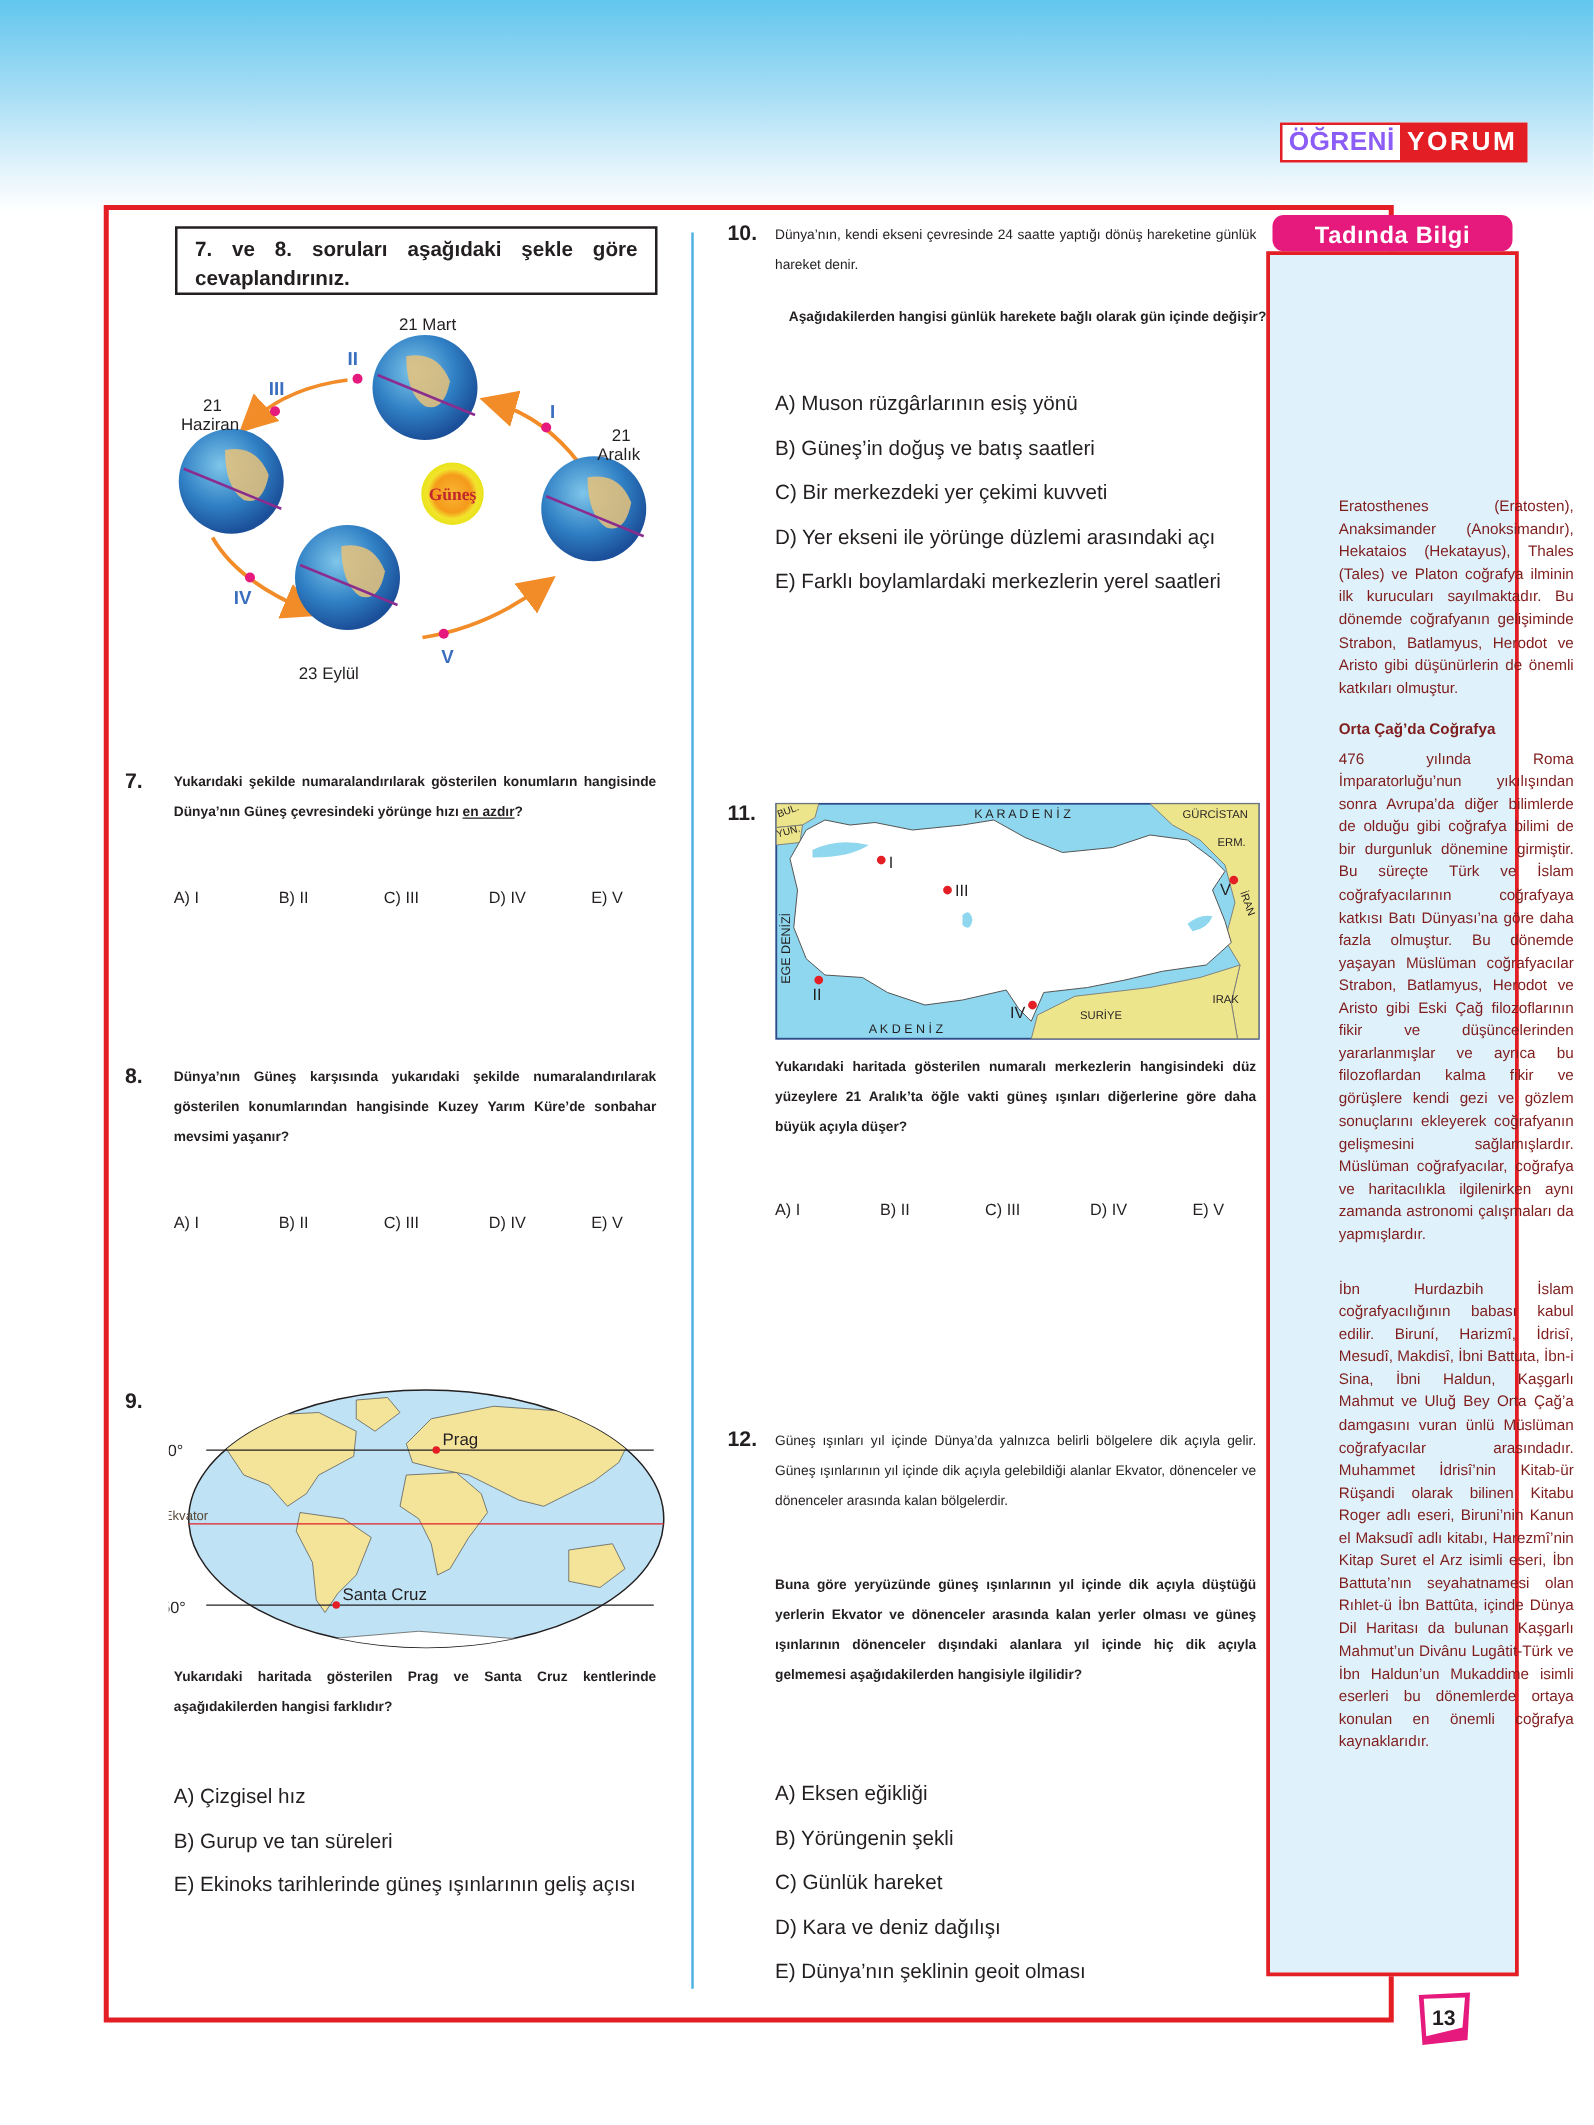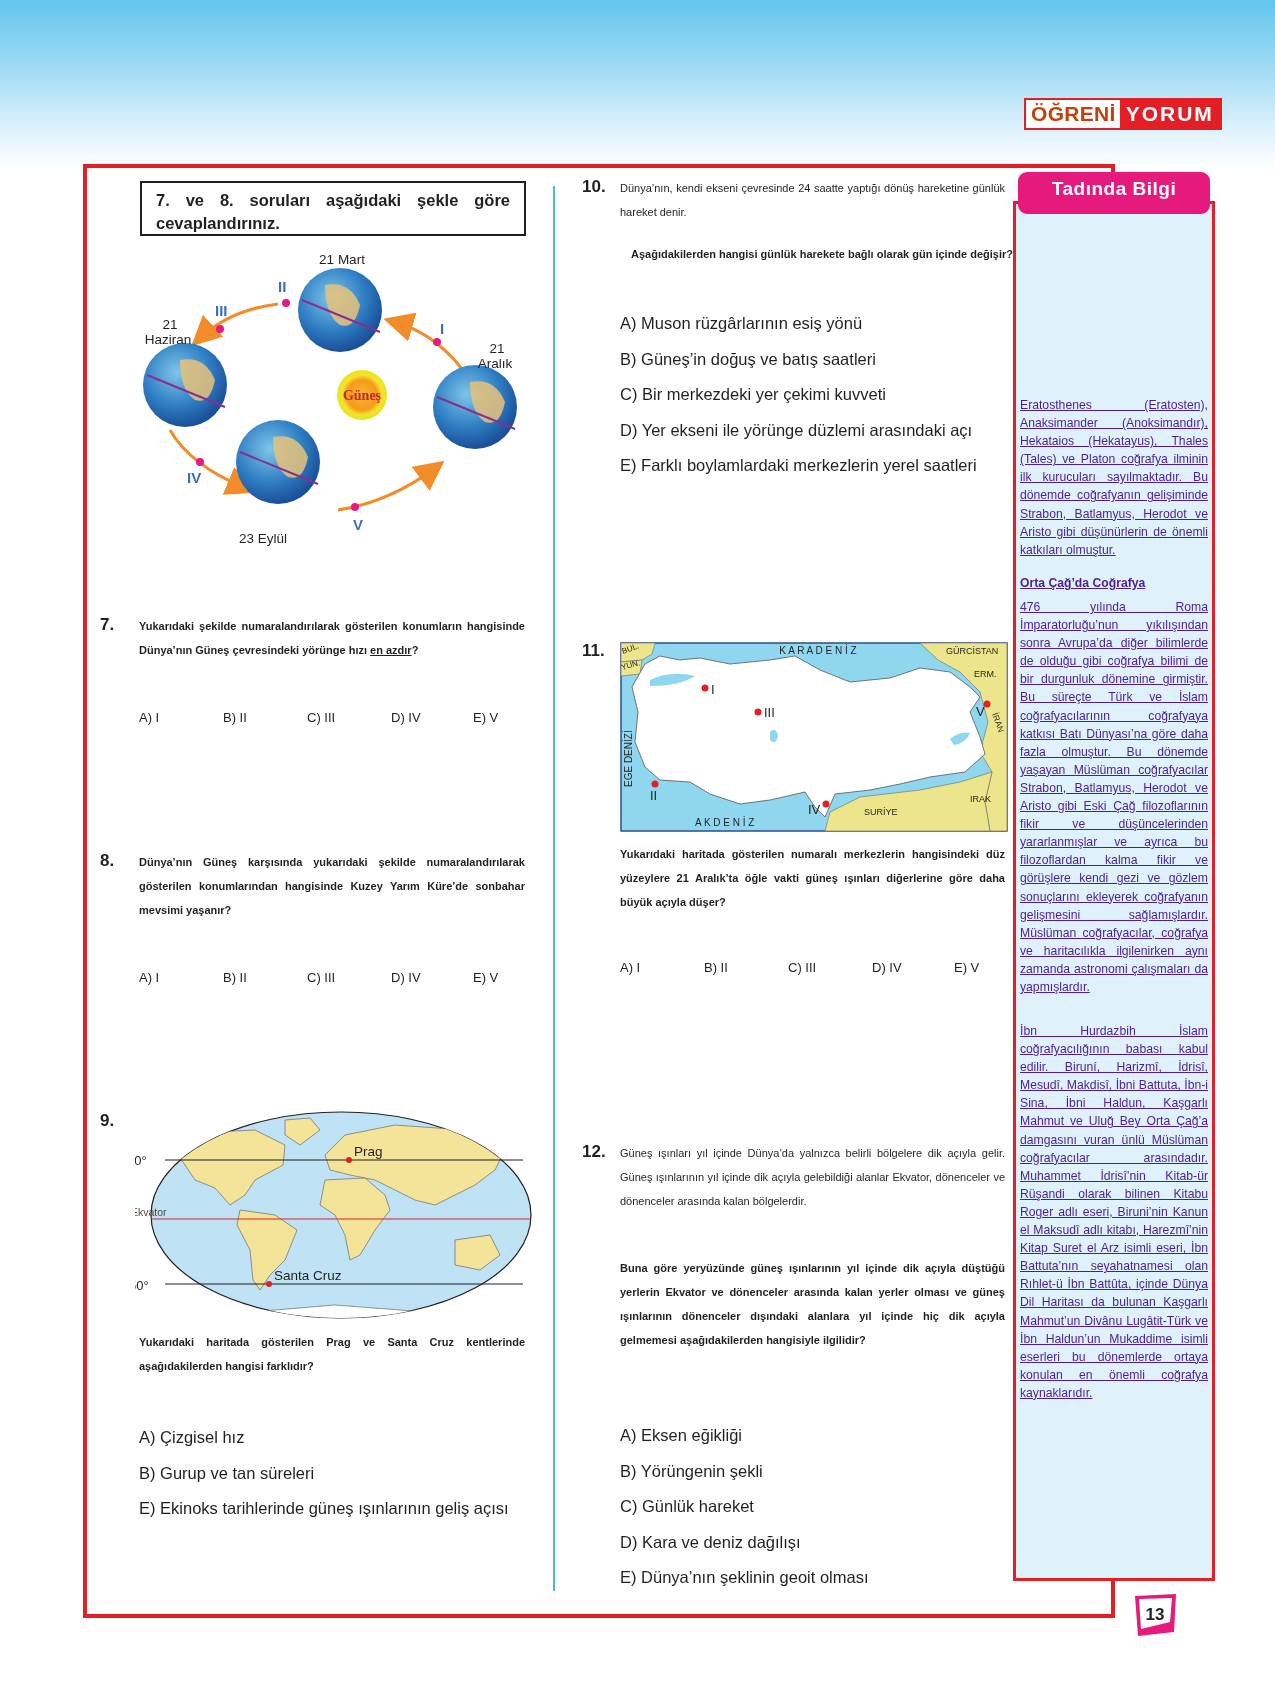--- a/index.html
+++ b/index.html
@@ -3,40 +3,40 @@
 <meta charset="utf-8">
 <style>
   * { box-sizing: border-box; margin: 0; padding: 0; }
   html, body { width: 1275px; height: 1700px; background: #ffffff; overflow: hidden; }
   body { position: relative; font-family: "Liberation Sans", sans-serif; color: #231f20; }
 
   .top-band { position: absolute; left: 0; top: 0; width: 1275px; height: 170px;
     background: linear-gradient(to bottom, #62c6ee 0%, #a8def5 45%, #e4f4fc 80%, #ffffff 100%); }
 
   .brand { position: absolute; left: 1024px; top: 98px; height: 32px; display: flex; border: 2px solid #e31e24; background: #fff; }
-  .brand .b1 { color: #c2410c; font-weight: bold; font-size: 21px; padding: 2px 4px 0 5px; letter-spacing: 0.3px; }
+  .brand .b1 { color: #8b5cf6; font-weight: bold; font-size: 21px; padding: 2px 4px 0 5px; letter-spacing: 0.3px; }
   .brand .b2 { background: #e31e24; color: #fff; font-weight: bold; font-size: 21px; padding: 2px 6px 0 6px; letter-spacing: 2px; }
 
   .main-frame { position: absolute; left: 83px; top: 164px; width: 1032px; height: 1454px; border: 4px solid #e31e24; border-top-width: 4px; }
   .col-divider { position: absolute; left: 553px; top: 186px; width: 2px; height: 1405px; background: #4fb3e3; }
 
   .q-text { position: absolute; font-size: 11px; line-height: 24px; text-align: justify; }
   .bold { font-weight: bold; }
   .qnum { position: absolute; font-weight: bold; font-size: 17px; }
 
   .instr-box { position: absolute; left: 140px; top: 181px; width: 386px; height: 55px; border: 2px solid #231f20; padding: 6px 14px; font-weight: bold; font-size: 16.5px; line-height: 23px; text-align: justify; }
 
   .choices-row { position: absolute; display: flex; font-size: 13px; }
   .choices-row span { display: inline-block; }
   .choice-list { position: absolute; font-size: 16.5px; }
   .choice-list div { height: 35.5px; }
 
-  .side-tab { position: absolute; left: 1018px; top: 172px; width: 192px; height: 42px; background: #e6197c; border-radius: 9px; color: #fff; font-weight: bold; font-size: 19px; text-align: center; line-height: 33px; letter-spacing: 0.5px; }
+  .side-tab { position: absolute; left: 1018px; top: 172px; width: 192px; height: 29px; background: #e6197c; border-radius: 9px; color: #fff; font-weight: bold; font-size: 19px; text-align: center; line-height: 33px; letter-spacing: 0.5px; }
   .side-box { position: absolute; left: 1013px; top: 201px; width: 202px; height: 1380px; background: #dff2fb; border: 3px solid #e31e24; }
-  .side-text { position: absolute; left: 1020px; width: 188px; font-size: 12.2px; line-height: 18.1px; text-align: justify; color: #4c1d95; text-decoration: underline; }
+  .side-text { position: absolute; left: 1071px; width: 188px; font-size: 12.2px; line-height: 18.1px; text-align: justify; color: #7f1d1d; }
 
   .page-num { position: absolute; left: 1132px; top: 1592px; width: 46px; height: 44px; }
 
   svg text { font-family: "Liberation Sans", sans-serif; }
 </style>
 </head>
 <body>
 
 <div class="top-band"></div>
 

